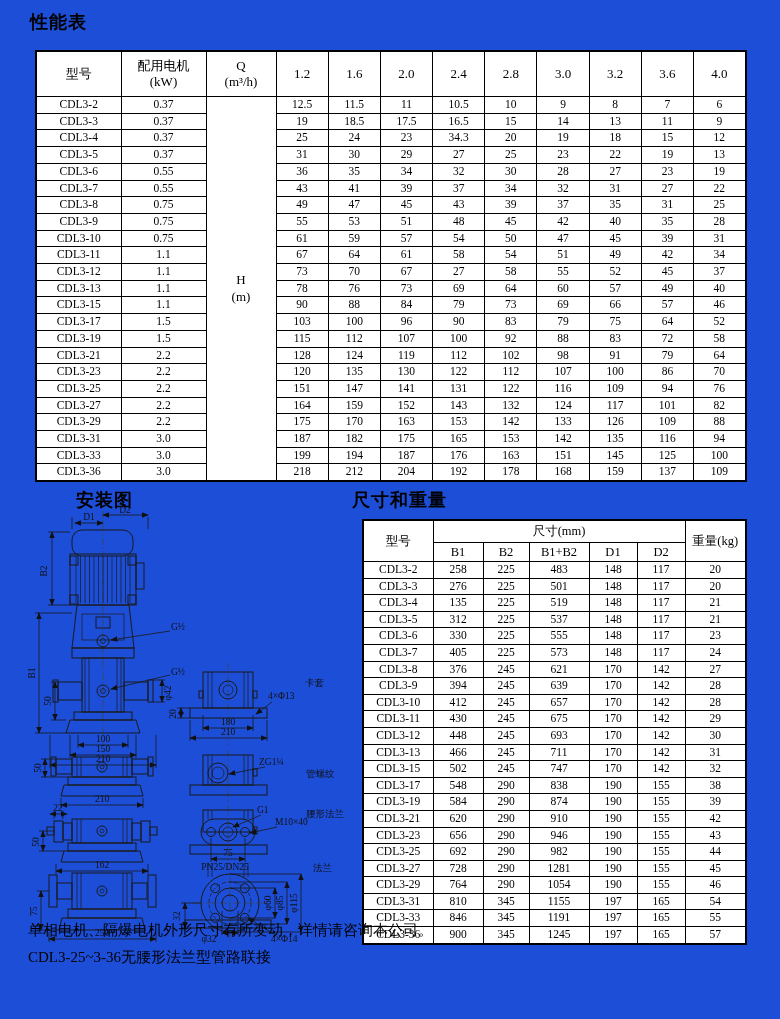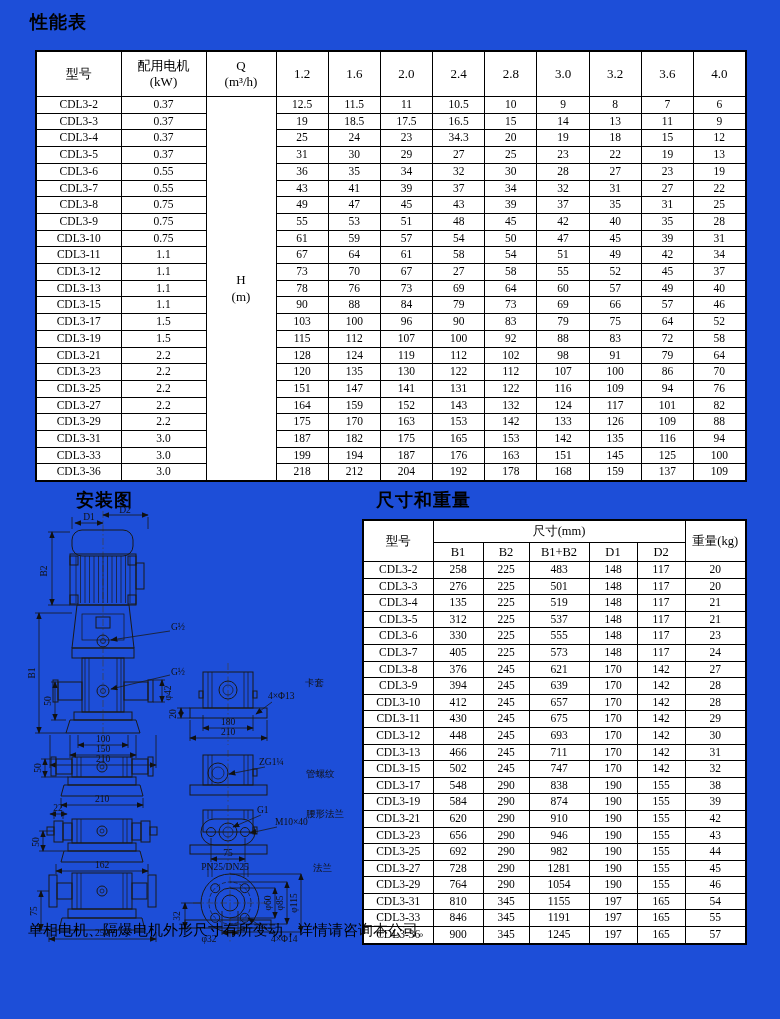--- a/index.html
+++ b/index.html
@@ -2,21 +2,21 @@
 <html><head>
 <meta charset="utf-8">
 <style>
   html,body{margin:0;padding:0;background:#f2f2f2;}
   .page{position:relative;width:780px;height:1019px;background:#1d4ed8;margin:0 auto;
         font-family:"Liberation Serif","DejaVu Serif",serif;color:#000;overflow:hidden;}
   .title{position:absolute;font-family:"DejaVu Sans","Liberation Sans",sans-serif;
          font-weight:bold;font-size:18px;letter-spacing:1px;color:#000;}
   .t-perf{left:30px;top:10px;}
   .t-install{left:30px;top:488px;margin-left:46px;}
-  .t-dims{left:376px;top:488px;font-family:Liberation Serif, serif;}
+  .t-dims{left:352px;top:488px;font-family:Liberation Serif, serif;}
 
   table{border-collapse:collapse;table-layout:fixed;background:#fff;}
   .perf{position:absolute;left:35px;top:50px;width:710px;border:2px solid #000;}
   .perf th,.perf td{border:1px solid #000;text-align:center;vertical-align:middle;
        padding:0;font-family:"Liberation Serif","DejaVu Serif",serif;}
   .perf thead th{height:44px;font-size:13px;font-weight:normal;white-space:pre-line;line-height:1.25;}
   .perf tbody td{height:15.7px;font-size:11.5px;line-height:15.7px;}
   .perf td.hlabel{font-size:13px;white-space:pre-line;line-height:1.3;}
 
   .dims{position:absolute;left:362px;top:519px;width:383px;border:2px solid #000;}
@@ -835,15 +835,16 @@
       <line class="dim" x1="262" y1="377" x2="262" y2="419" marker-start="url(#ar)" marker-end="url(#ar)"></line>
       <text x="258" y="398" text-anchor="middle" transform="rotate(-90 258 398)">φ85</text>
       <path class="dim" d="M205 369H276M205 427H276"></path>
       <line class="dim" x1="276" y1="369" x2="276" y2="427" marker-start="url(#ar)" marker-end="url(#ar)"></line>
       <text x="272" y="398" text-anchor="middle" transform="rotate(-90 272 398)">φ115</text>
       <text x="246" y="437">4×Φ14</text>
       <path class="dim" d="M250 430L223 413" marker-end="url(#ar)"></path>
     </g>
   </svg>
 
+  <div class="note n1">CDL3-25~3-36无腰形法兰型管路联接</div>
   <div class="note n2">单相电机、隔爆电机外形尺寸有所变动，详情请咨询本公司。</div>
 
 </div>
 
 </body></html>

